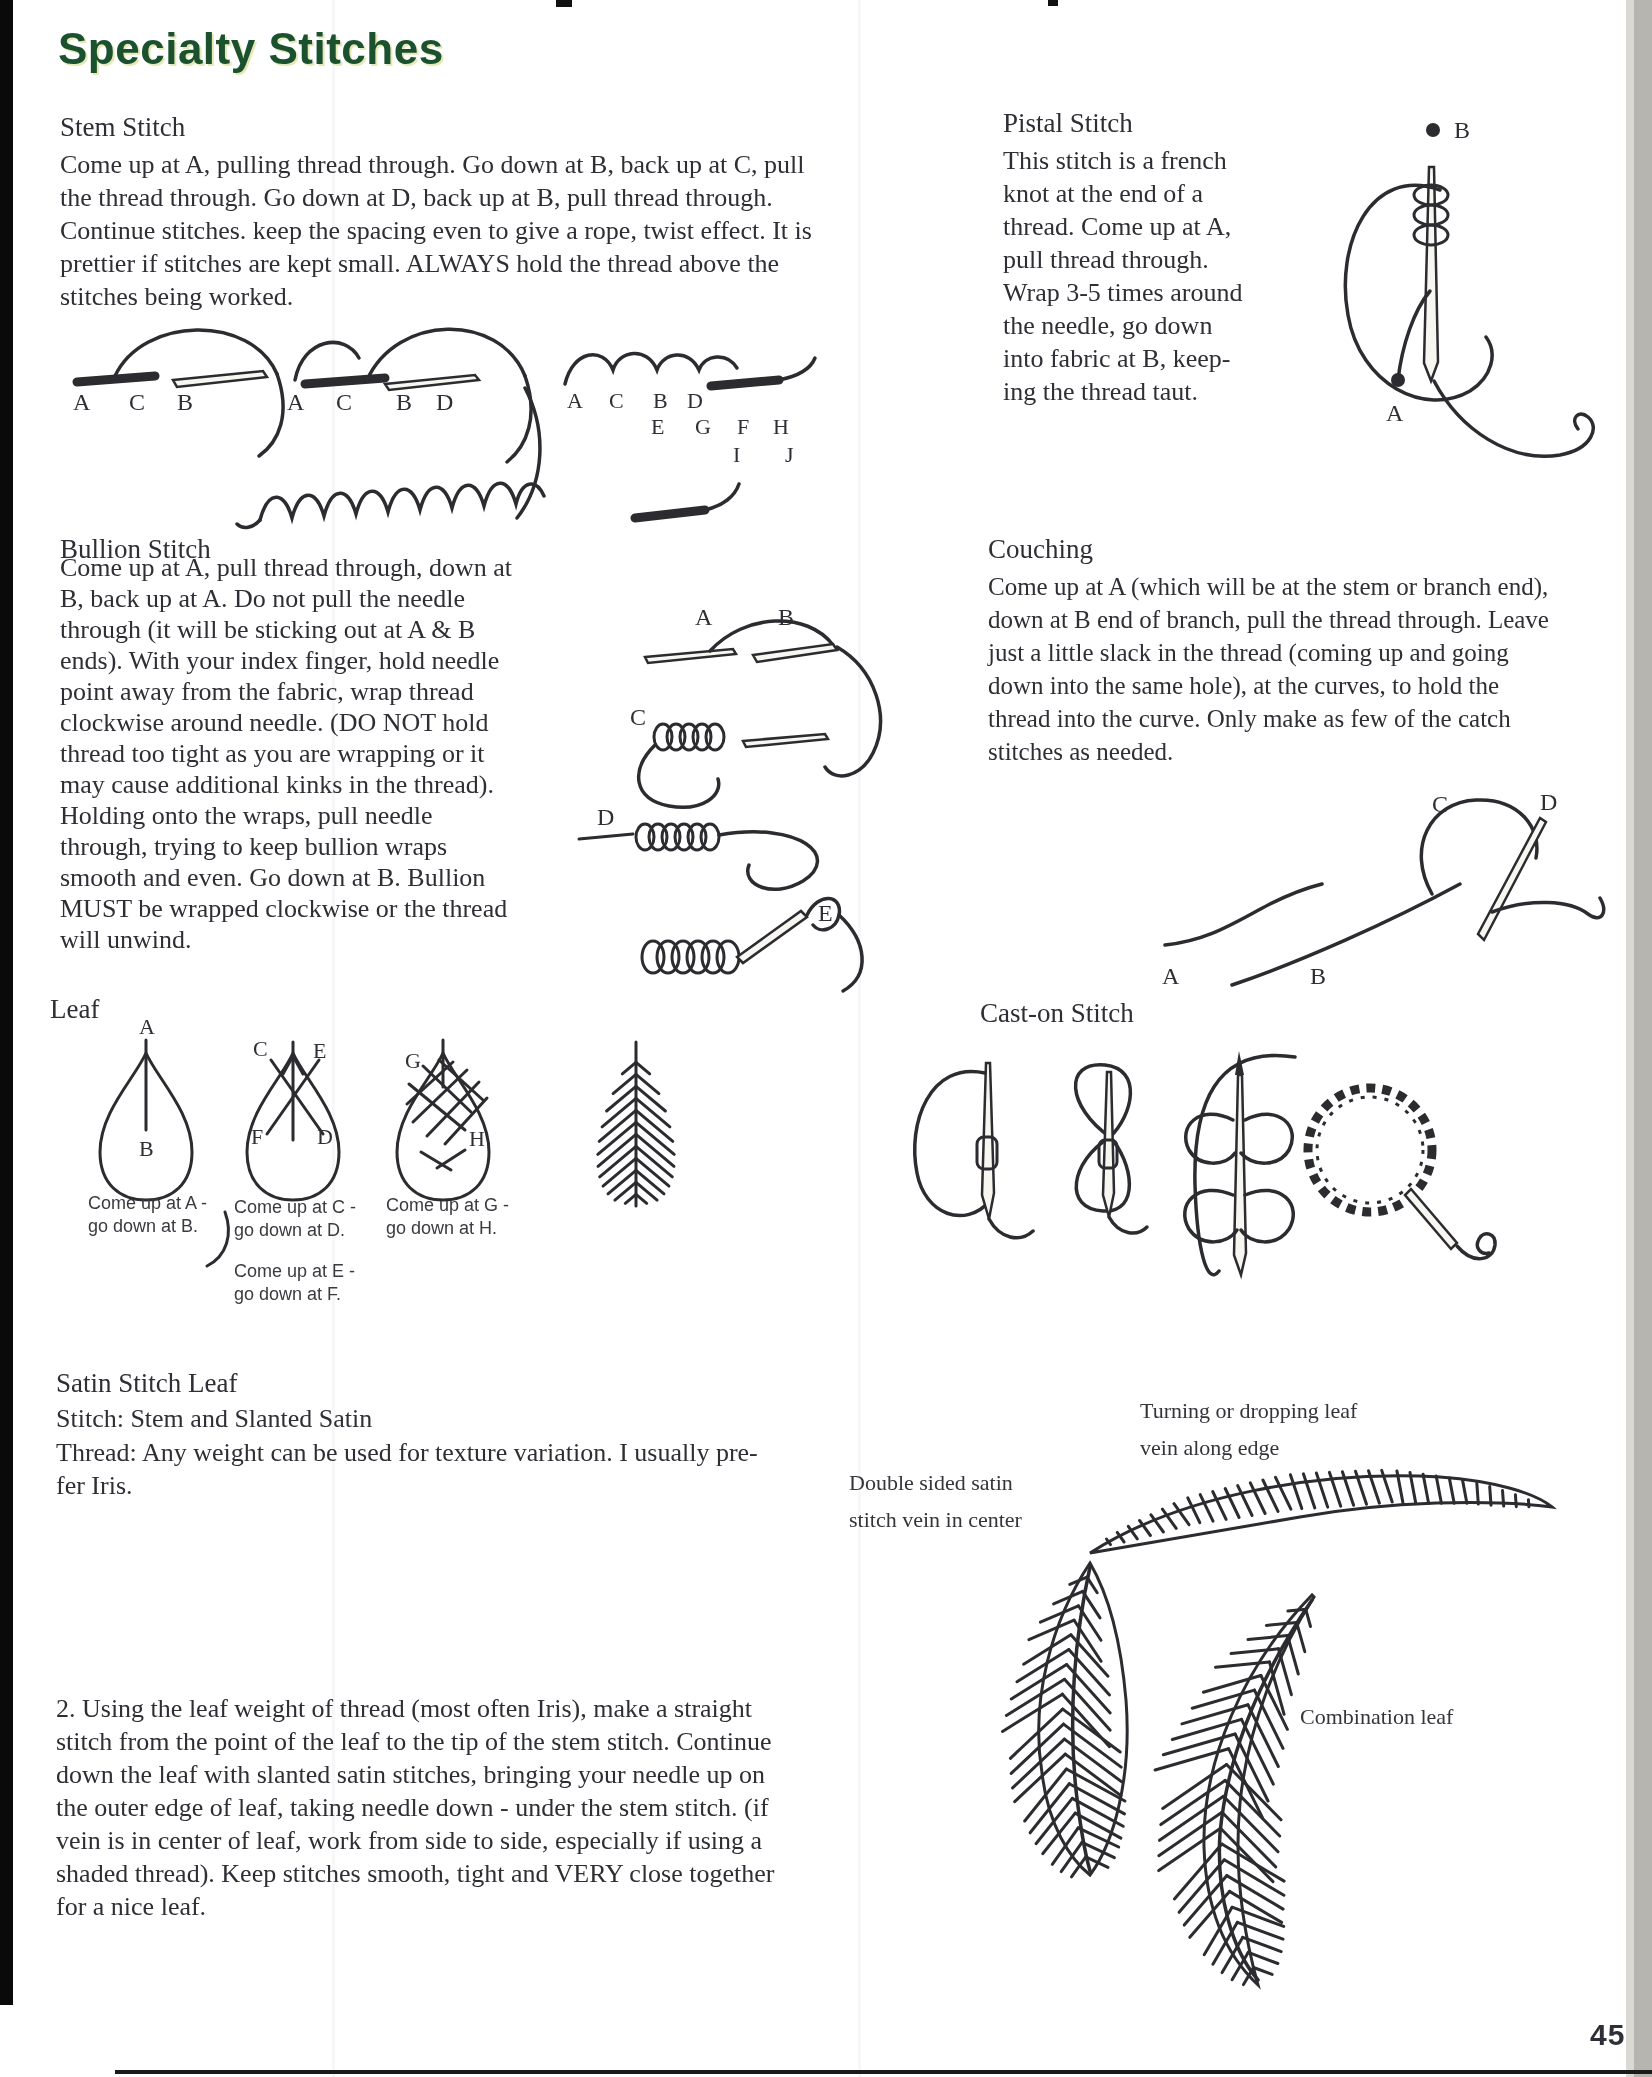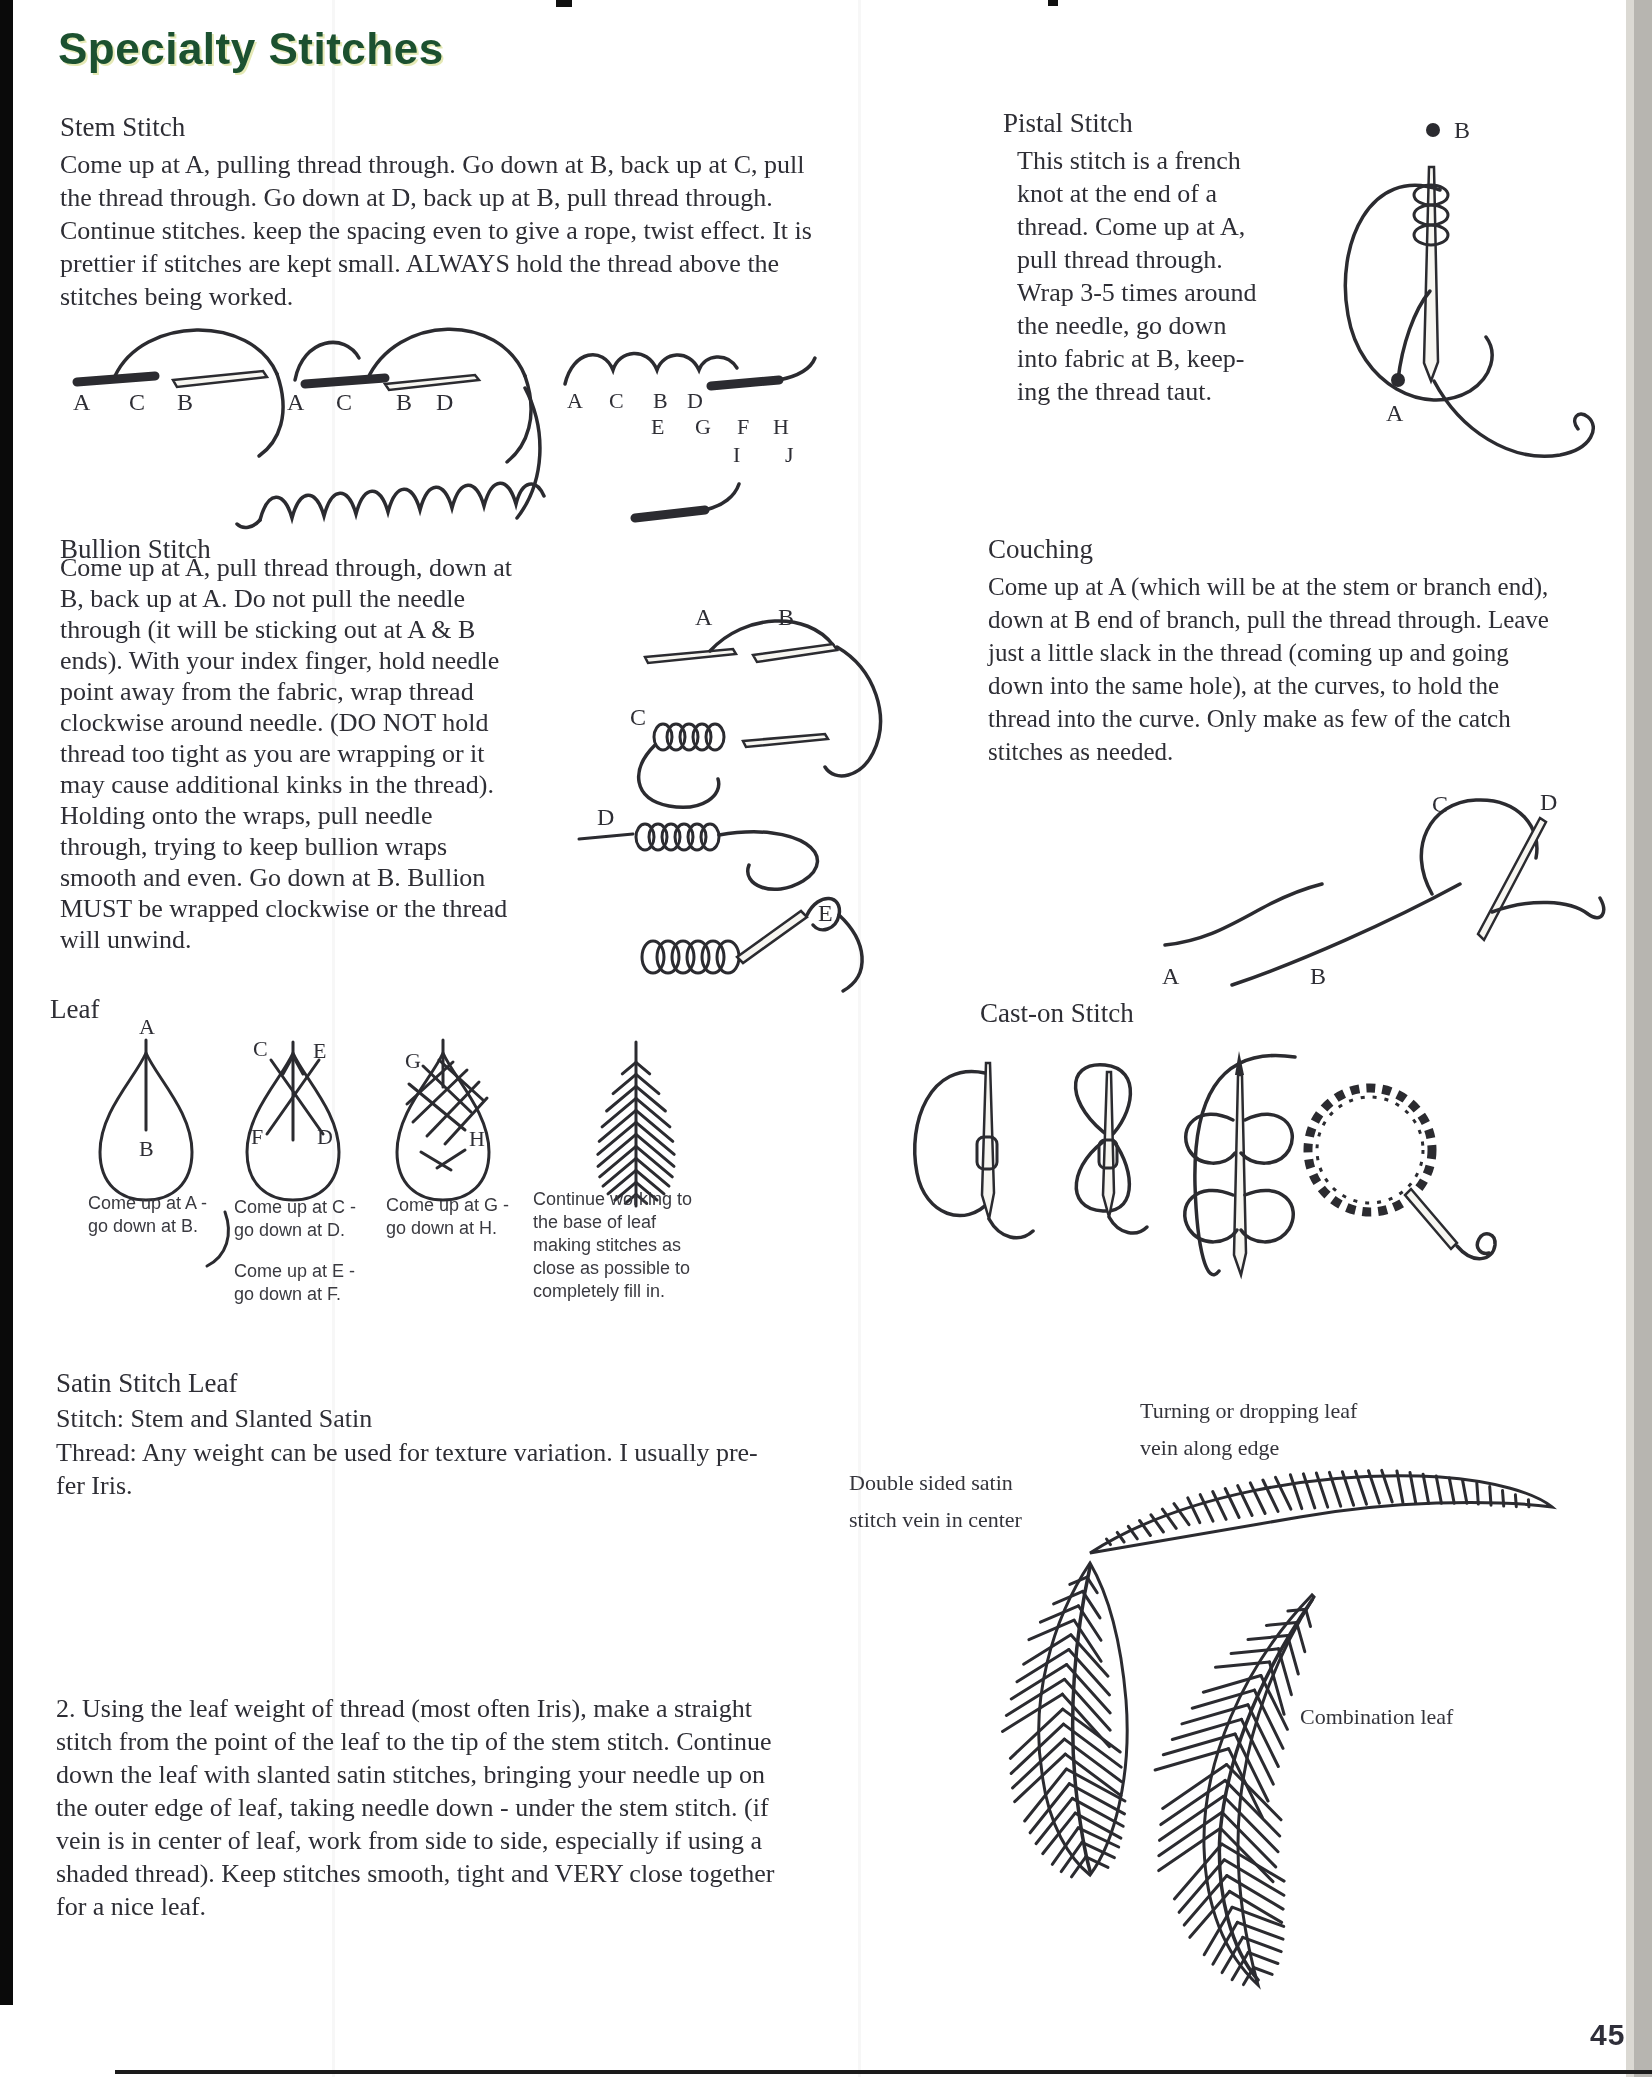--- a/index.html
+++ b/index.html
@@ -105,21 +105,21 @@
     <text class="dls" x="678" y="140">I</text>
     <text class="dls" x="730" y="140">J</text>
 
     <path class="st" d="M205,198 c 8,-30 24,-30 32,-2 c 8,-30 24,-30 32,-2 c 8,-30 24,-30 32,-2 c 8,-30 24,-30 32,-2 c 8,-30 24,-30 32,-2 c 8,-30 24,-30 32,-2 c 8,-30 24,-30 32,-2 c 8,-30 24,-30 32,-2 c 6,-24 20,-26 28,-8"></path>
     <path class="st" d="M205,198 C 198,206 188,208 182,202"></path>
     <line class="bar" x1="580" y1="196" x2="650" y2="188"></line>
     <path class="st" d="M650,188 C 668,184 680,174 684,162"></path>
   </svg>
 
   <div class="abs heading" style="left:1003px; top:108px;">Pistal Stitch</div>
-  <div class="abs body-text" style="left:1003px; top:144px; width:330px;margin-left:14px;">This stitch is a french
+  <div class="abs body-text" style="left:1003px; top:144px; width:330px;">This stitch is a french
 knot at the end of a
 thread. Come up at A,
 pull thread through.
 Wrap 3-5 times around
 the needle, go down
 into fabric at B, keep-
 ing the thread taut.</div>
 
   <svg class="abs" style="left:1330px; top:95px;" width="320" height="400" viewBox="0 0 320 400">
     <circle class="dot" cx="103" cy="35" r="7"></circle>
@@ -304,25 +304,20 @@
   </svg>
 
   <div class="abs caption" style="left:88px;  top:1192px;">Come up at A -
 go down at B.</div>
   <div class="abs caption" style="left:234px; top:1196px;">Come up at C -
 go down at D.</div>
   <div class="abs caption" style="left:234px; top:1244px;margin-top:16px;">Come up at E -
 go down at F.</div>
   <div class="abs caption" style="left:386px; top:1194px;">Come up at G -
 go down at H.</div>
-  <div class="abs caption" style="left:533px; top:1188px; width:175px;">Continue working to
-the base of leaf
-making stitches as
-close as possible to
-completely fill in.</div>
 
   <div class="abs heading" style="left:56px; top:1368px;">Satin Stitch Leaf</div>
   <div class="abs body-text" style="left:56px; top:1402px; width:900px;">Stitch:  Stem and Slanted Satin</div>
   <div class="abs body-text" style="left:56px; top:1436px; width:900px;">Thread:  Any weight can be used for texture variation. I usually pre-
 fer Iris.</div>
   <div class="abs body-text" style="left:56px; top:1692px; width:900px;">2.  Using the leaf weight of thread (most often Iris), make a straight
 stitch from the point of the leaf to the tip of the stem stitch. Continue
 down the leaf with slanted satin stitches, bringing your needle up on
 the outer edge of leaf, taking needle down - under the stem stitch. (if
 vein is in center of leaf, work from side to side, especially if using a

